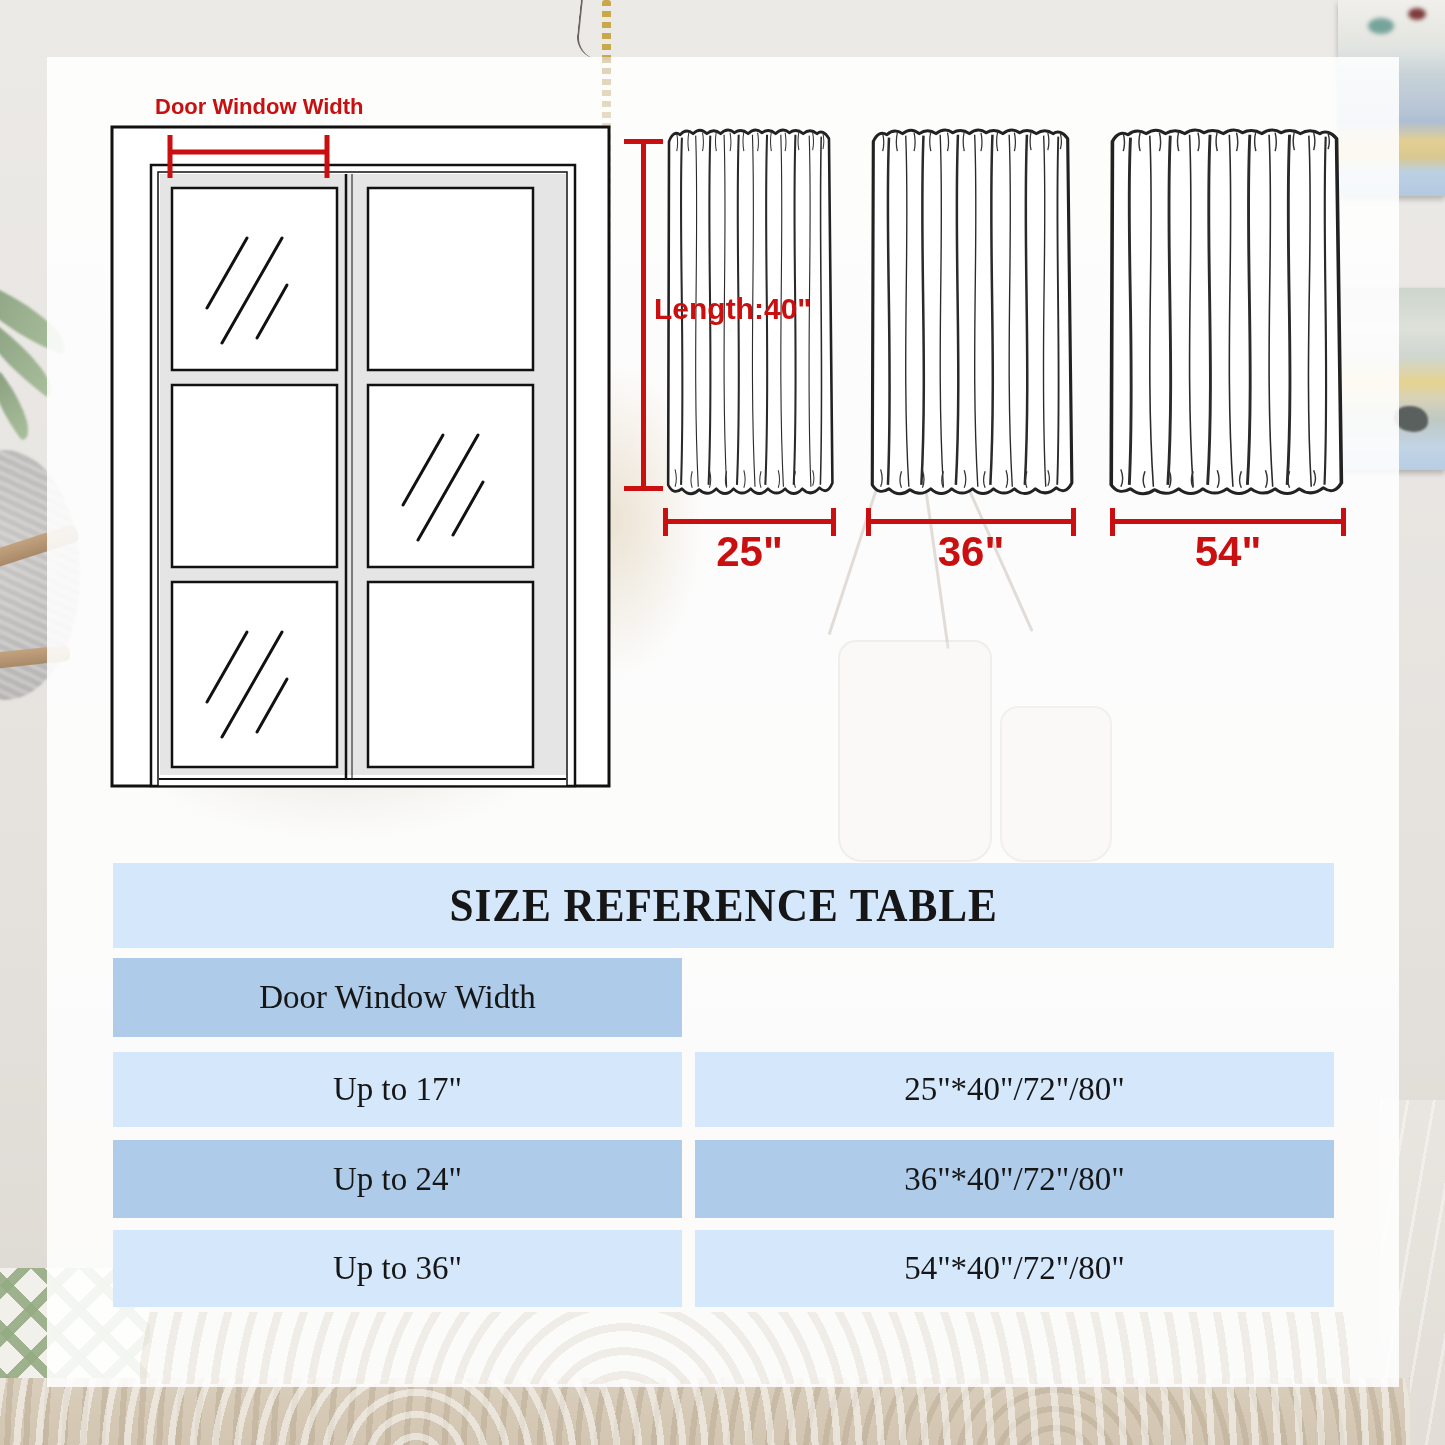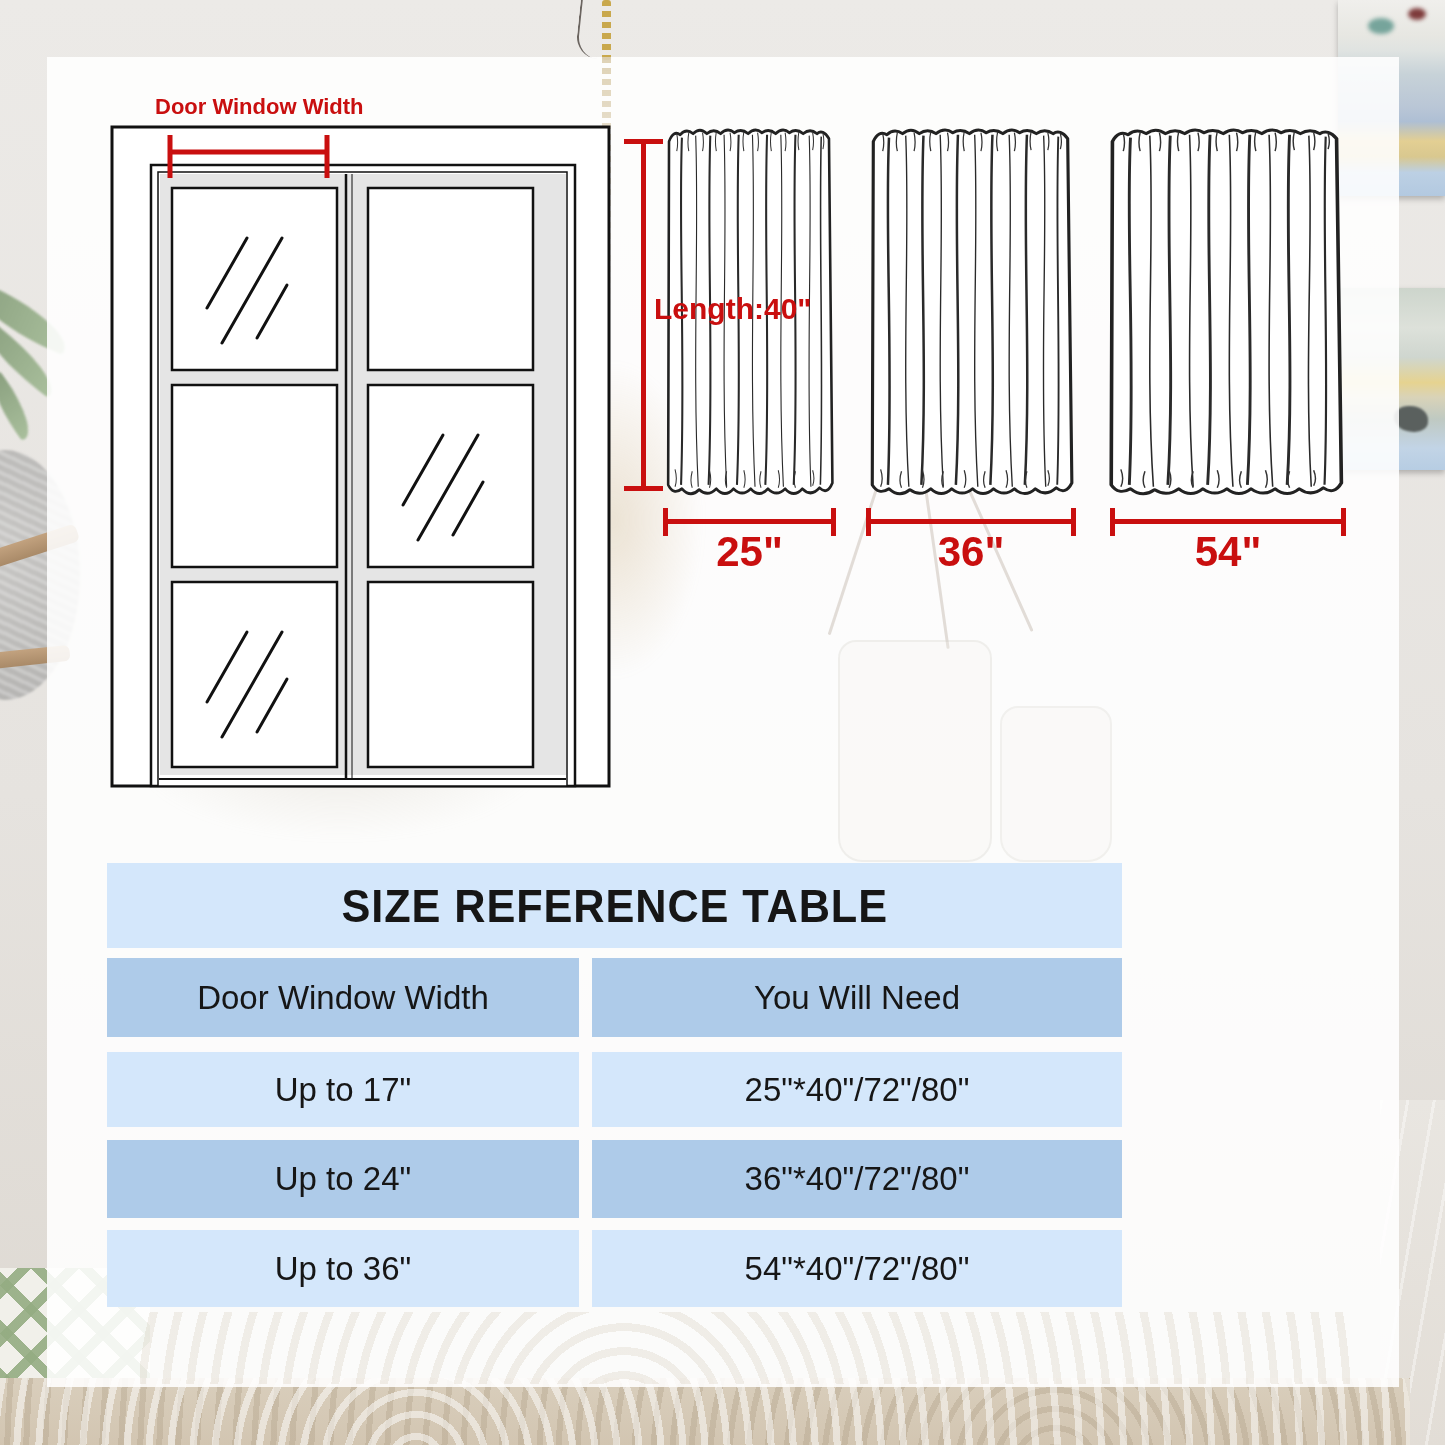--- a/index.html
+++ b/index.html
@@ -211,28 +211,27 @@
   <div class="abs hline" style="left:866px;top:519px;width:210px;height:5px;"></div>
   <div class="abs vline" style="left:866px;top:508px;width:5px;height:28px;"></div>
   <div class="abs vline" style="left:1071px;top:508px;width:5px;height:28px;"></div>
   <div class="abs width-label" style="left:866px;top:528px;width:210px;">36"</div>
 
   <div class="abs hline" style="left:1110px;top:519px;width:236px;height:5px;"></div>
   <div class="abs vline" style="left:1110px;top:508px;width:5px;height:28px;"></div>
   <div class="abs vline" style="left:1341px;top:508px;width:5px;height:28px;"></div>
   <div class="abs width-label" style="left:1110px;top:528px;width:236px;">54"</div>
 
-  <div class="abs size-table" style="left:107px;top:863px;width:1015px;">
+  <div class="abs size-table" style="left:113px;top:863px;width:1221px;font-family:Liberation Serif, serif;">
     <div class="band light t-title">
       <span class="condensed">SIZE REFERENCE TABLE</span>
     </div>
     <div class="t-gap1"></div>
     <div class="t-row t-header">
       <div class="band med cell-l">Door Window Width</div>
-      <div class="band med cell-r">You Will Need</div>
     </div>
     <div class="t-gap2"></div>
     <div class="t-row t-data r1">
       <div class="band light cell-l">Up to 17"</div>
       <div class="band light cell-r">25"*40"/72"/80"</div>
     </div>
     <div class="t-gap3"></div>
     <div class="t-row t-data r2">
       <div class="band med cell-l">Up to 24"</div>
       <div class="band med cell-r">36"*40"/72"/80"</div>

